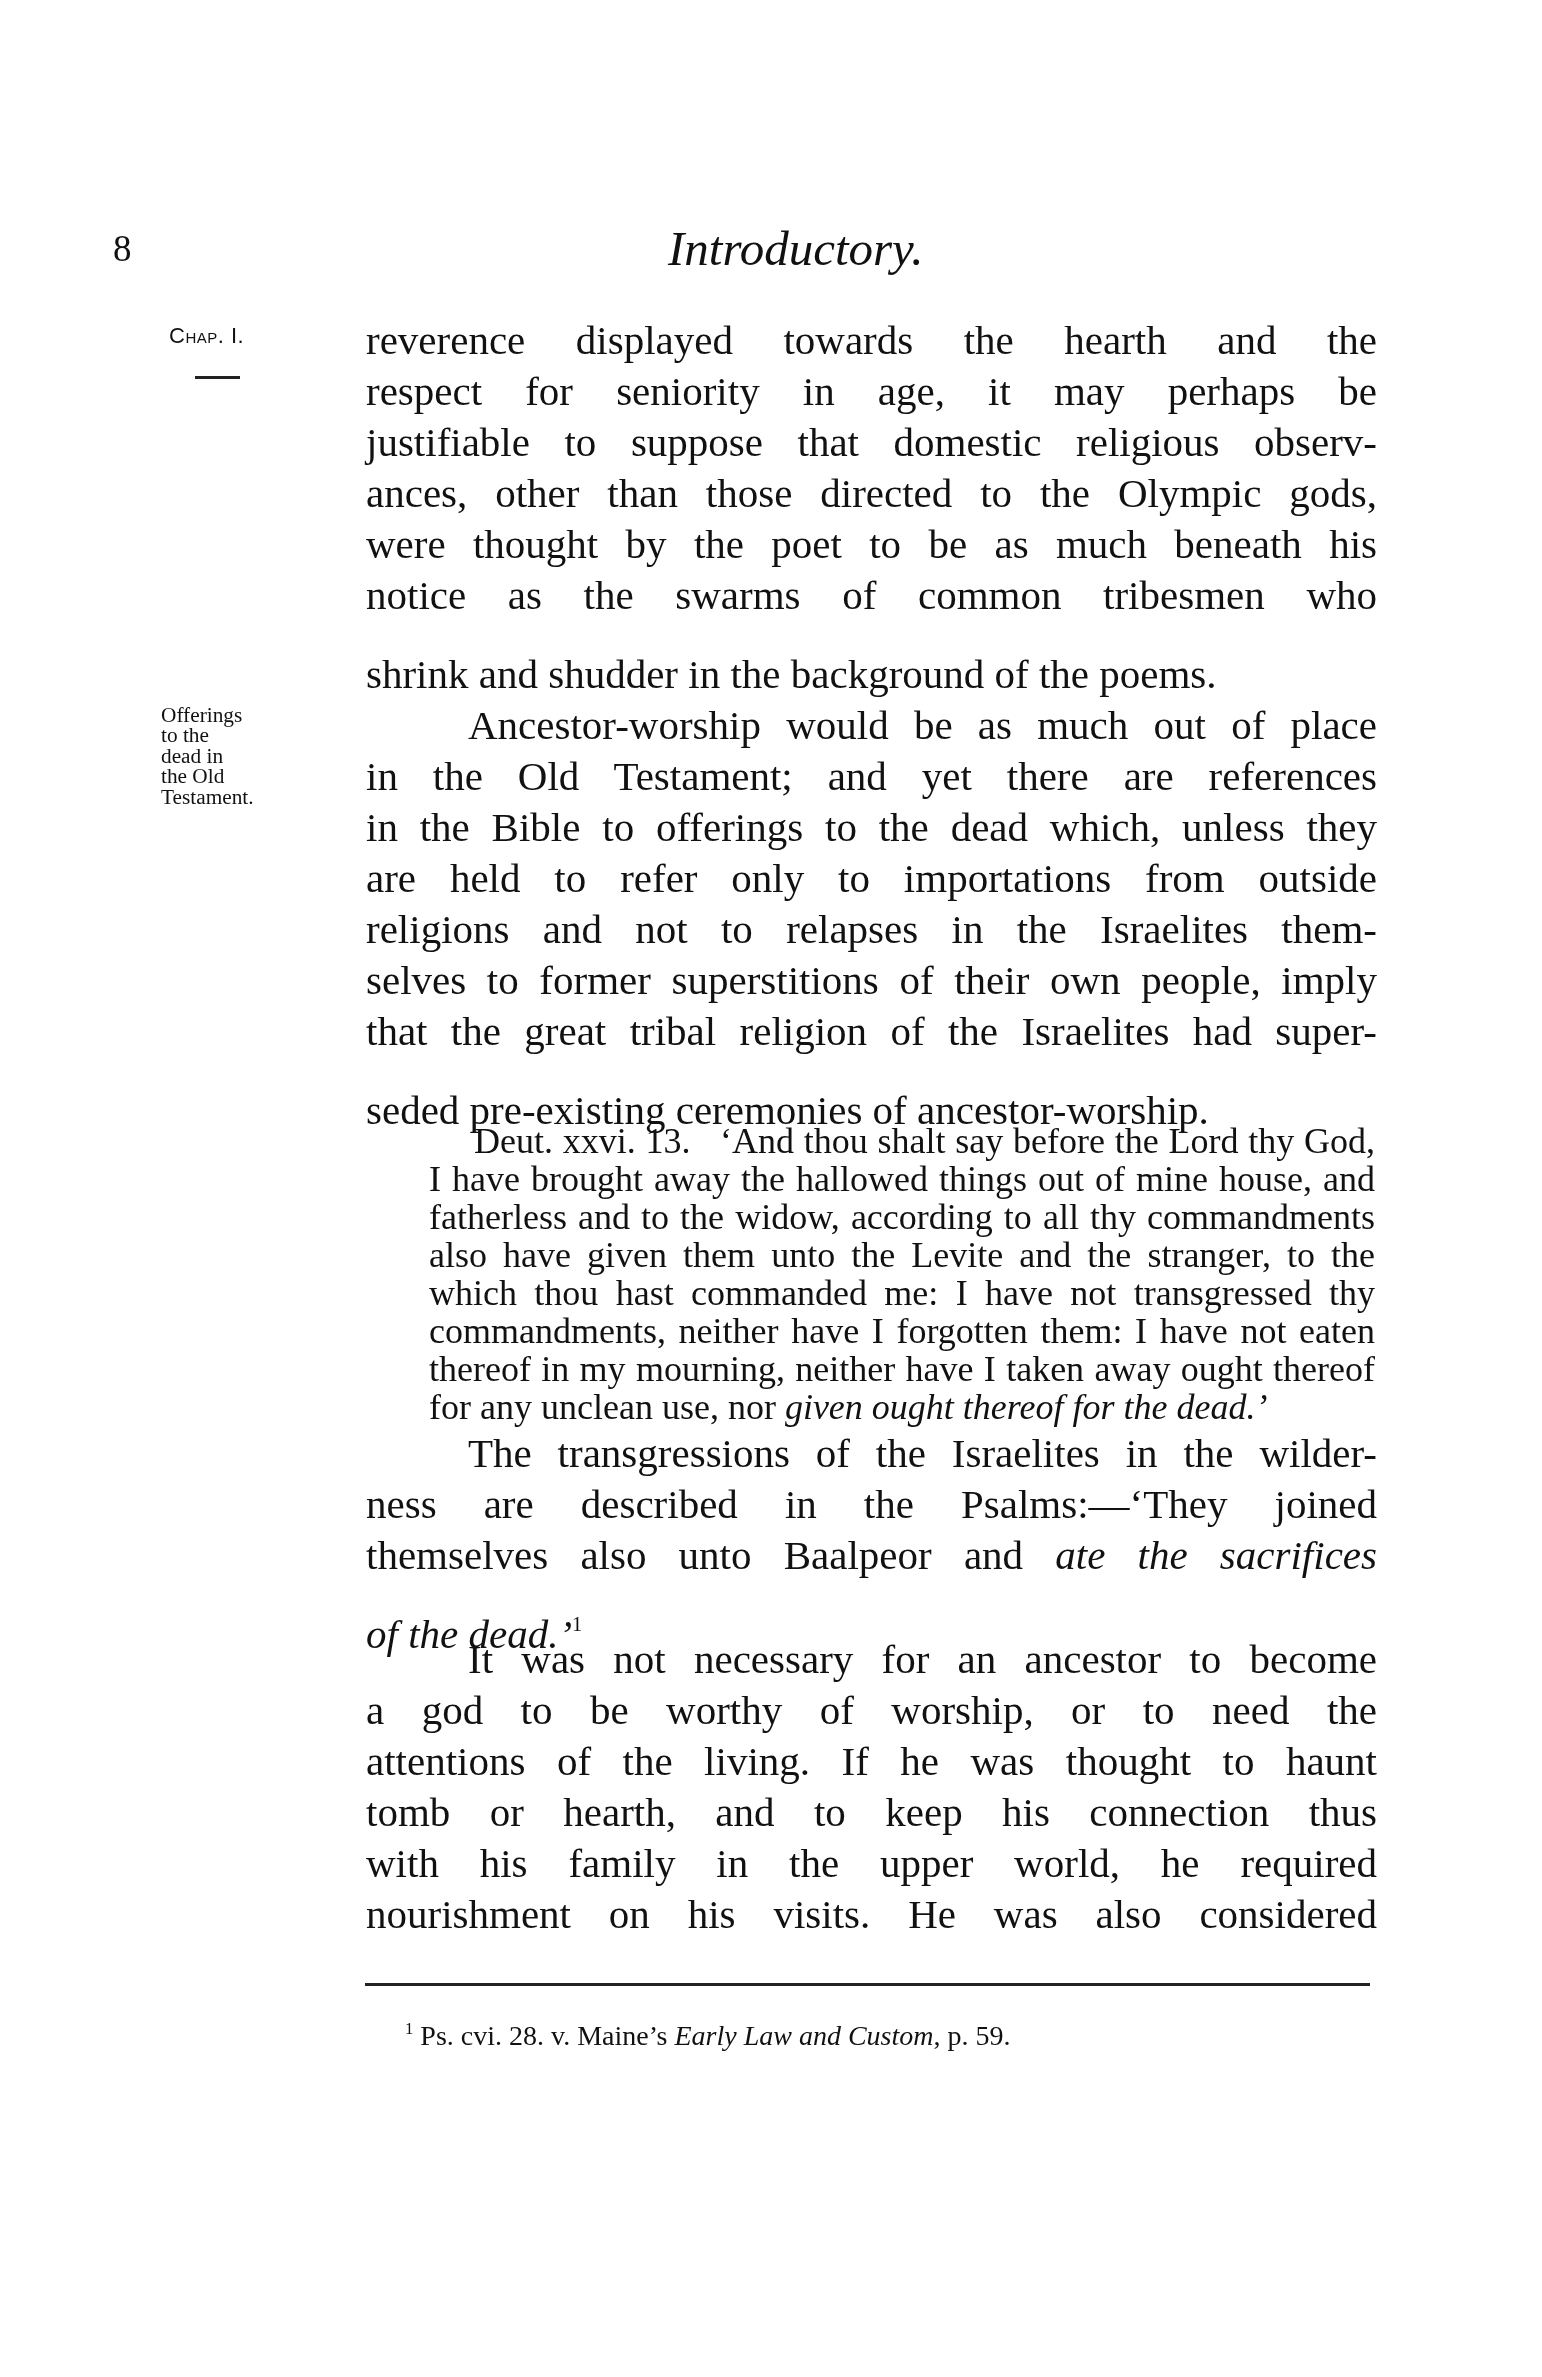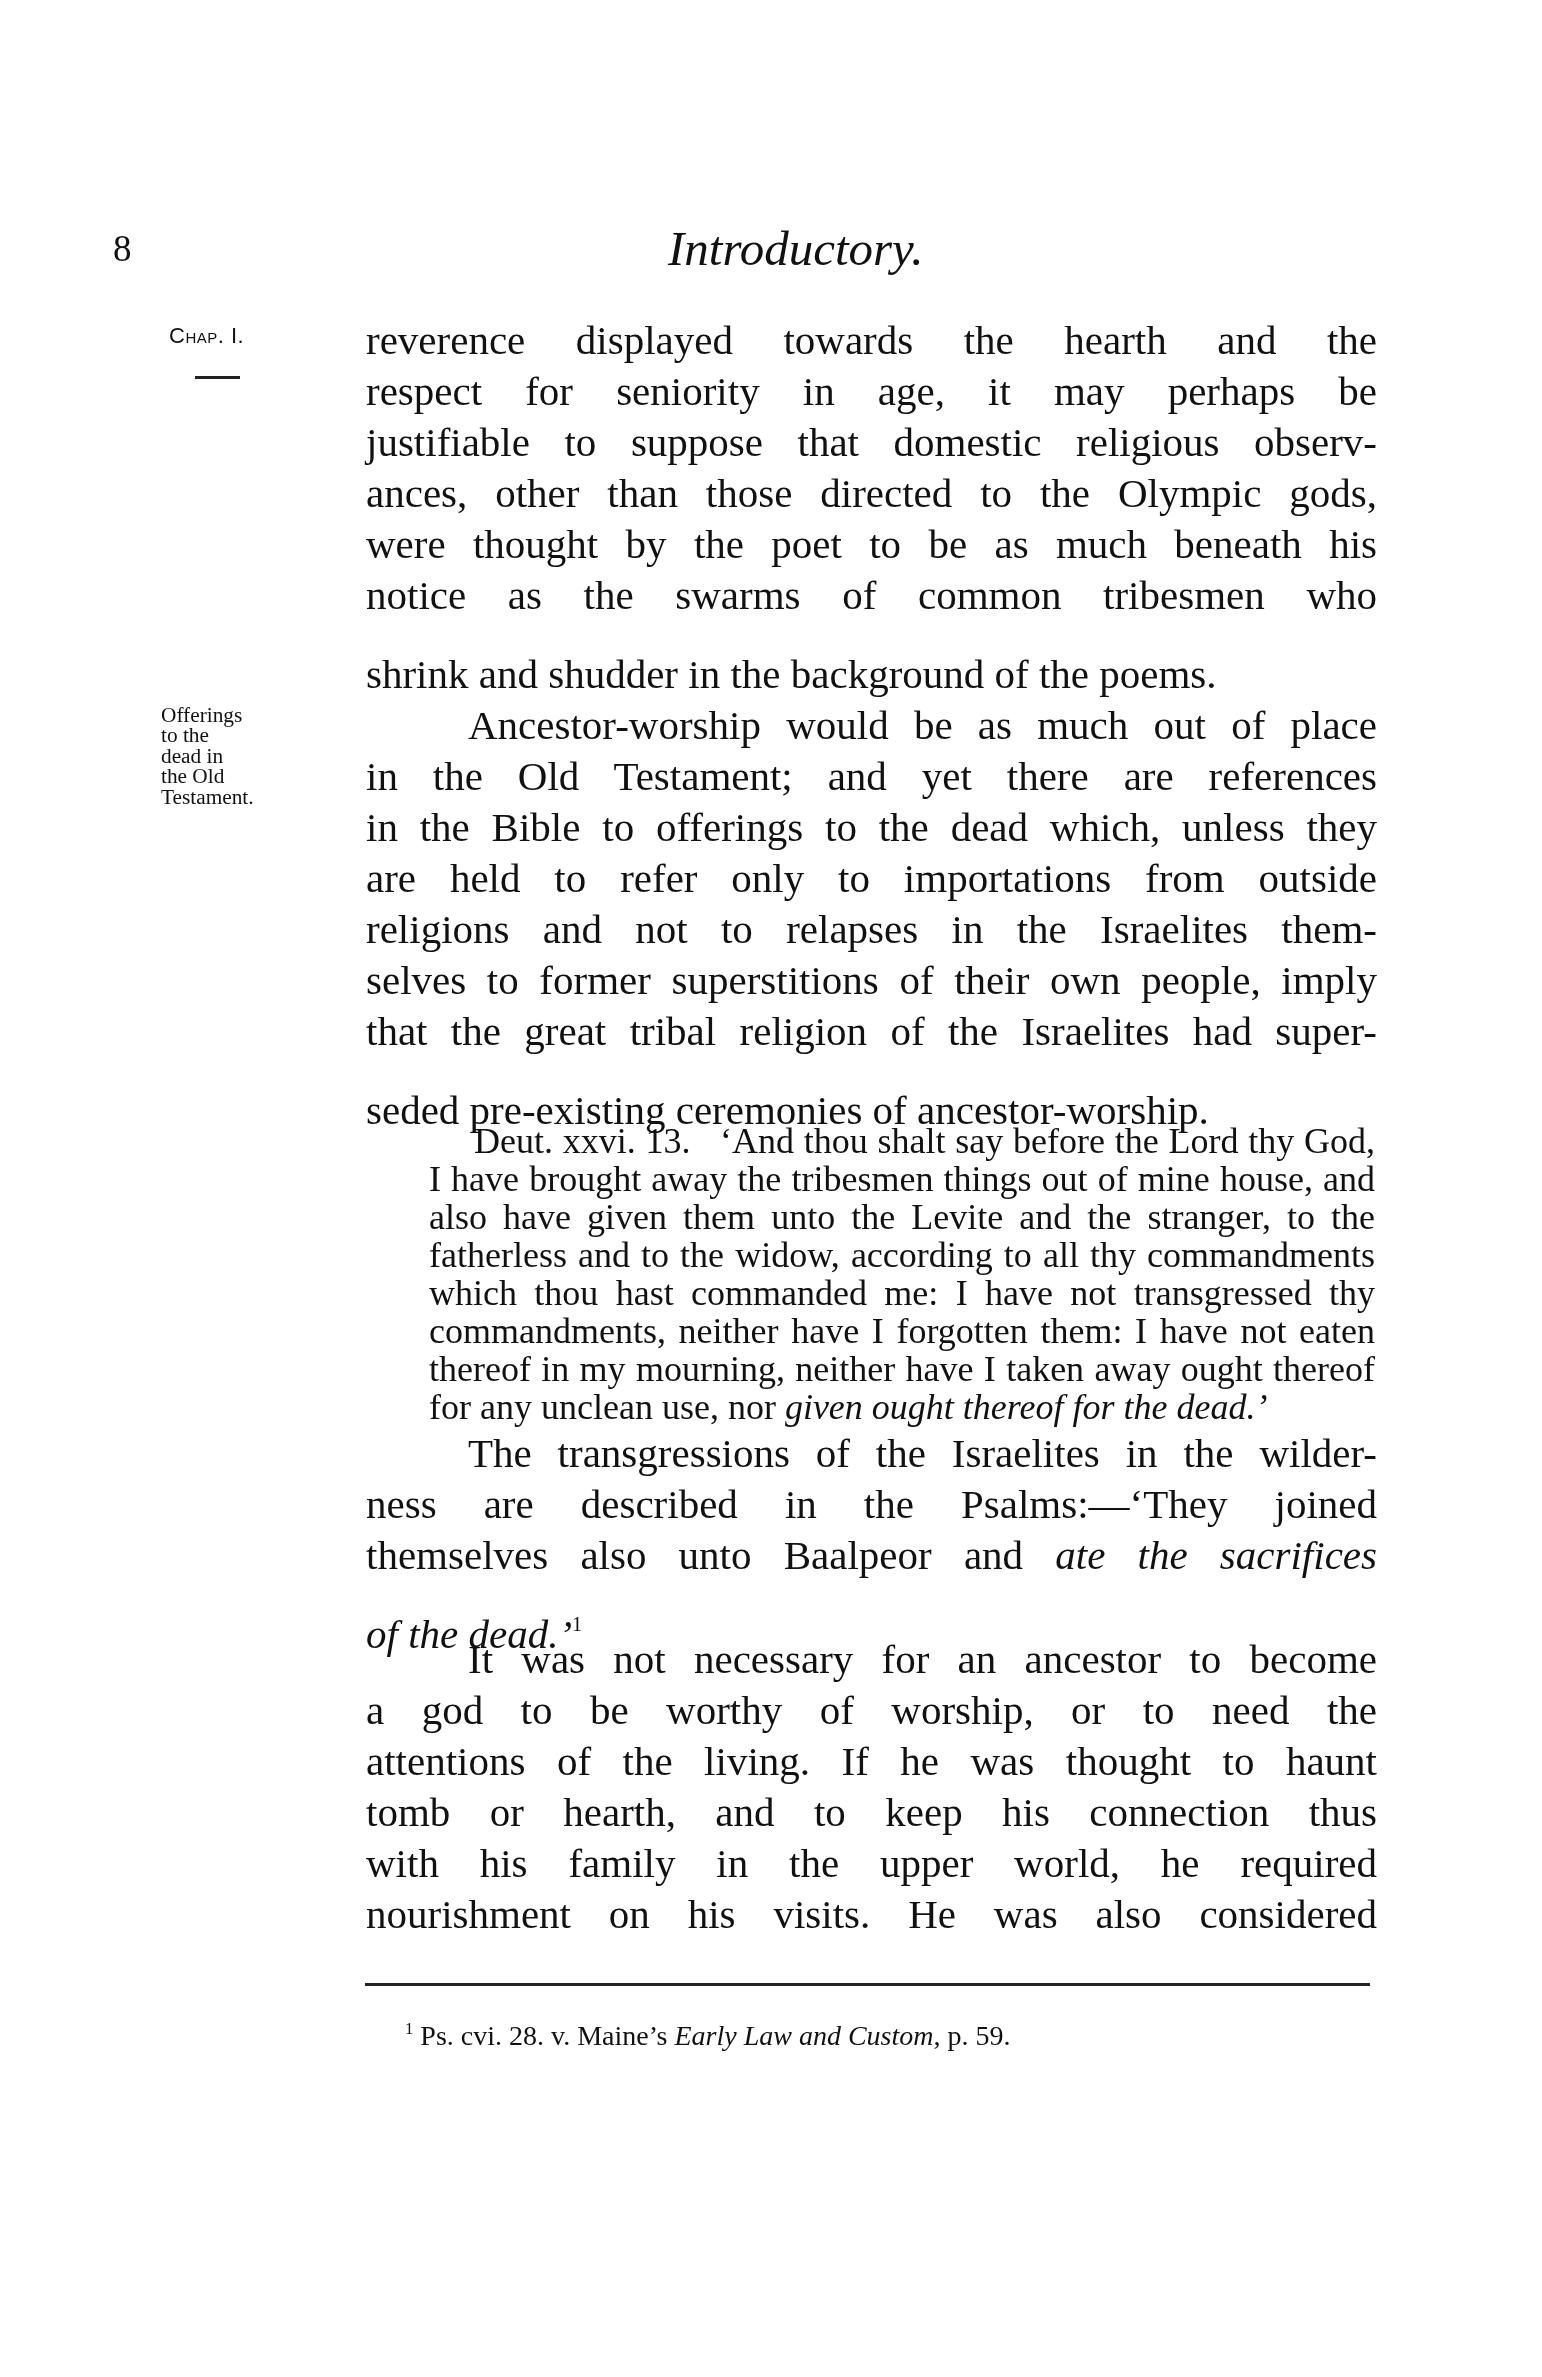--- a/index.html
+++ b/index.html
@@ -59,23 +59,23 @@
   <span class="ln">in the Bible to offerings to the dead which, unless they</span>
   <span class="ln">are held to refer only to importations from outside</span>
   <span class="ln">religions and not to relapses in the Israelites them-</span>
   <span class="ln">selves to former superstitions of their own people, imply</span>
   <span class="ln">that the great tribal religion of the Israelites had super-</span>
   <span class="ln last">seded pre-existing ceremonies of ancestor-worship.</span>
 </div>
 
 <div class="abs quote-col" style="top:1122px;">
   <span class="ln first"><span>Deut. xxvi. 13.</span>&nbsp;&nbsp;&nbsp;<span>‘And thou shalt say before the Lord thy God,</span></span>
-  <span class="ln">I have brought away the tribesmen things out of mine house, and</span>
+  <span class="ln">I have brought away the hallowed things out of mine house, and</span>
+  <span class="ln">fatherless and to the widow, according to all thy commandments</span>
   <span class="ln">also have given them unto the Levite and the stranger, to the</span>
-  <span class="ln">fatherless and to the widow, according to all thy commandments</span>
   <span class="ln">which thou hast commanded me: I have not transgressed thy</span>
   <span class="ln">commandments, neither have I forgotten them: I have not eaten</span>
   <span class="ln">thereof in my mourning, neither have I taken away ought thereof</span>
   <span class="ln last"><span>for any unclean use, nor </span><span class="it">given ought thereof for the dead.’</span></span>
 </div>
 
 <div class="abs body-col" style="top:1428px;">
   <span class="ln indent">The transgressions of the Israelites in the wilder-</span>
   <span class="ln">ness are described in the Psalms:—‘They joined</span>
   <span class="ln"><span>themselves also unto Baalpeor and </span><span class="it">ate the sacrifices</span></span>

